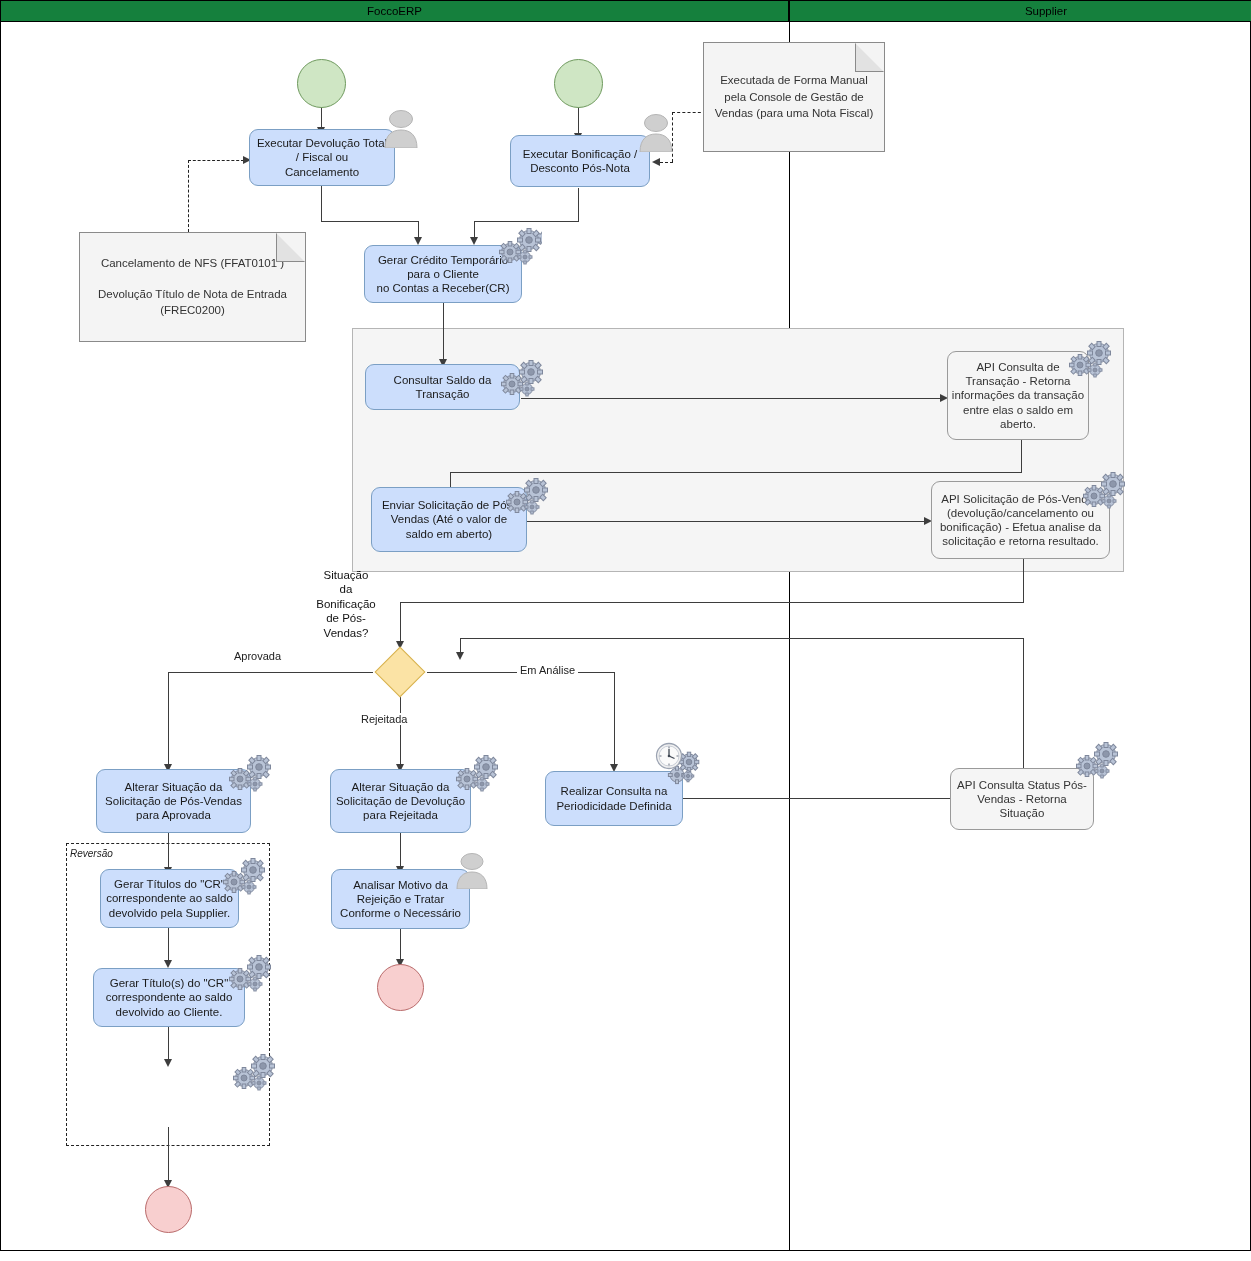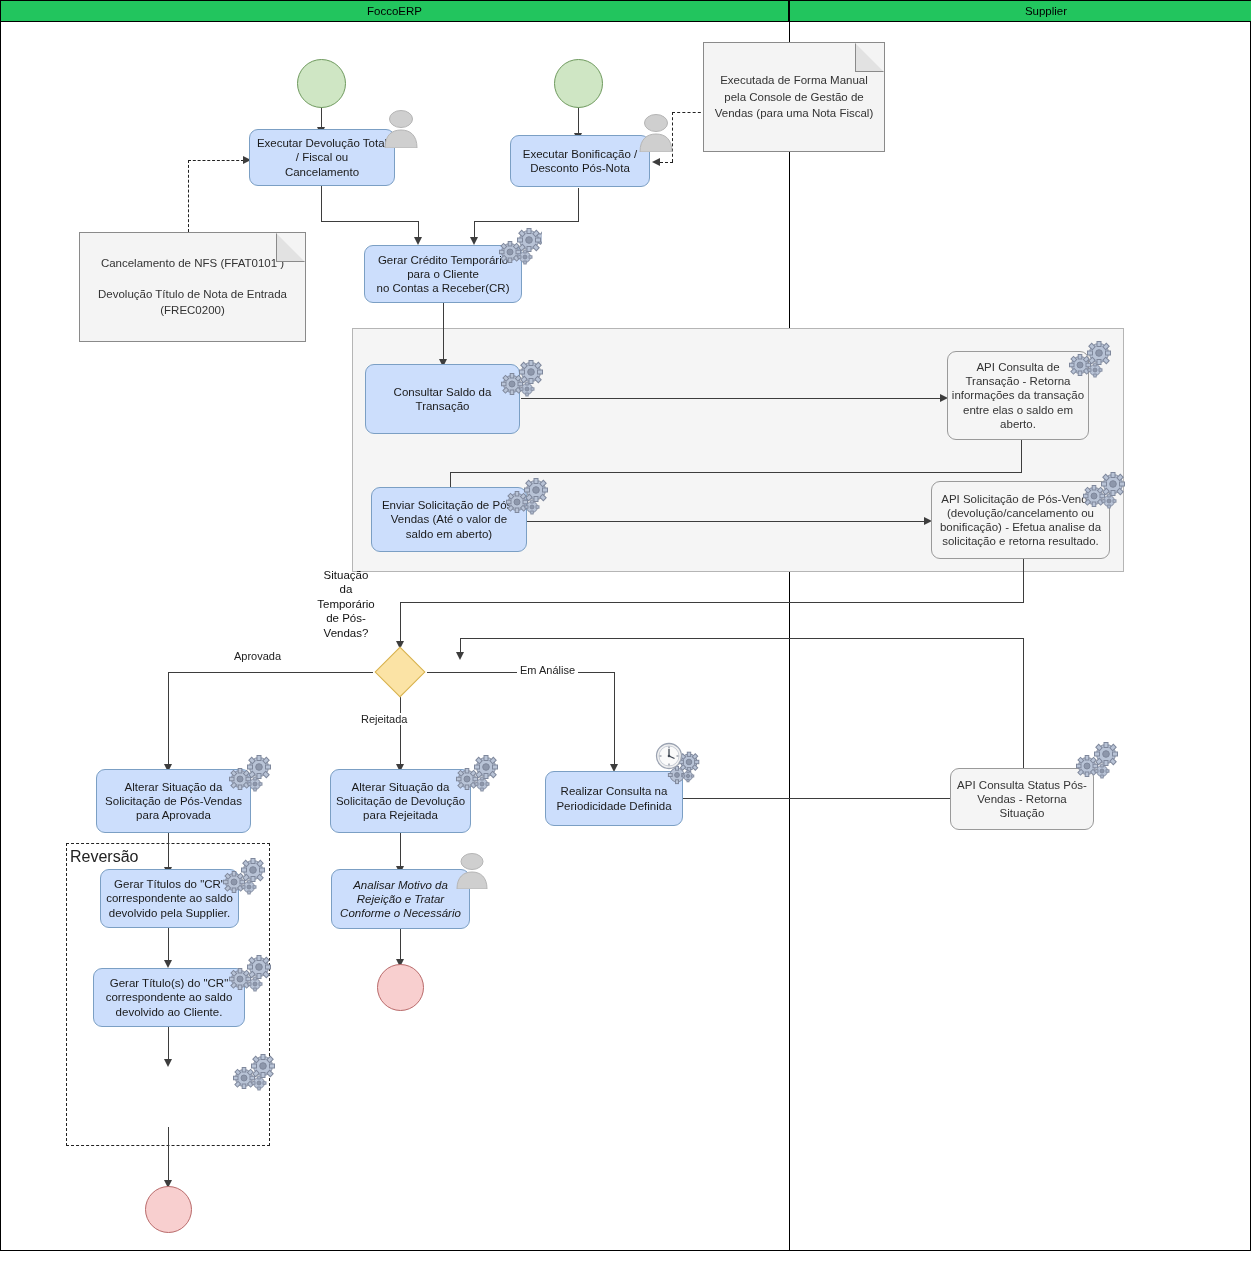--- a/index.html
+++ b/index.html
@@ -3,21 +3,21 @@
 <meta charset="utf-8">
 <style>
   html,body{margin:0;padding:0;background:#ffffff;}
   body{font-family:"Liberation Sans",sans-serif;}
   #canvas{position:relative;width:1251px;height:1261px;background:#fff;overflow:hidden;}
 
   
   .pool{position:absolute;border:1px solid #000;box-sizing:border-box;background:#fff;}
   .lane-header{position:absolute;box-sizing:border-box;border:1px solid #000;
                display:flex;align-items:center;justify-content:center;
-               font-size:11.5px;color:#000;background:#22c55e;font-weight:normal;}
+               font-size:11.5px;color:#000;background:#15803d;font-weight:normal;}
   .lane-divider{position:absolute;width:1px;background:#000;}
 
   
   .task{position:absolute;box-sizing:border-box;border:1px solid #7b9fc4;border-radius:9px;
         background:#ccdefc;display:flex;align-items:center;justify-content:center;
         text-align:center;font-size:11.5px;line-height:1.24;color:#1a1a1a;padding:2px 3px;
         overflow:hidden;}
   .task.api{background:#f5f5f5;border:1px solid #9a9a9a;color:#333;}
   .task .tl{width:100%;}
 
@@ -30,21 +30,21 @@
 
   .note{position:absolute;box-sizing:border-box;background:#f4f4f4;border:1px solid #8a8a8a;
         display:flex;align-items:center;justify-content:center;text-align:center;
         font-size:11.5px;line-height:1.45;color:#333;padding:4px 8px;}
   .note .fold{position:absolute;top:0;right:0;width:28px;height:28px;
               background:#e2e2e2;border-left:1px solid #8a8a8a;border-bottom:1px solid #8a8a8a;
               clip-path:polygon(0 0,100% 100%,0 100%);}
 
   .subproc{position:absolute;box-sizing:border-box;background:#f5f5f5;border:1px solid #b5b5b5;}
   .group{position:absolute;box-sizing:border-box;border:1px dashed #222;background:transparent;}
-  .group-label{position:absolute;font-size:16px;color:#222;background:transparent;}
+  .group-label{position:absolute;font-size:10px;color:#222;background:transparent;font-style:italic;}
 
   
   .edge{position:absolute;background:#3d3d3d;}
   .edge.h{height:1px;}
   .edge.v{width:1px;}
   .edge.dash-h{height:0;border-top:1px dashed #222;background:none;}
   .edge.dash-v{width:0;border-left:1px dashed #222;background:none;}
   .arrow{position:absolute;width:0;height:0;}
   .arrow.down{border-left:4.5px solid transparent;border-right:4.5px solid transparent;border-top:8px solid #3d3d3d;}
   .arrow.right{border-top:4.5px solid transparent;border-bottom:4.5px solid transparent;border-left:8px solid #3d3d3d;}
@@ -239,21 +239,21 @@
     <g fill="#b8c3d6" stroke="#7f889c" stroke-width="0.9">
       <circle cx="27" cy="29" r="5.5"></circle>
         <circle cx="27" cy="29" r="2" fill="#8d97ab"></circle>
       <rect x="25.8" y="22" width="2.4" height="3"></rect>
         <rect x="25.8" y="33" width="2.4" height="3"></rect>
       <rect x="20" y="27.8" width="3" height="2.4"></rect>
         <rect x="31" y="27.8" width="3" height="2.4"></rect>
     </g>
   </svg>
 
-  <div class="task" style="left:365px;top:364px;width:155px;height:70px;">
+  <div class="task" style="left:365px;top:364px;width:155px;height:46px;">
     <div class="tl">
       <div>Consultar Saldo da</div>
       <div>Transação</div>
     </div>
   </div>
   <svg class="marker" style="left:500px;top:360px;" width="44" height="44" viewBox="0 0 44 44">
     <g fill="#b8c3d6" stroke="#7f889c" stroke-width="1">
       <circle cx="31" cy="12" r="9.5"></circle>
         <circle cx="31" cy="12" r="3.3" fill="#8d97ab"></circle>
       <rect x="29" y="0.5" width="4" height="5"></rect>
@@ -413,21 +413,21 @@
         <rect x="25.8" y="33" width="2.4" height="3"></rect>
       <rect x="20" y="27.8" width="3" height="2.4"></rect>
         <rect x="31" y="27.8" width="3" height="2.4"></rect>
     </g>
   </svg>
 
   <div class="gateway" style="left:382px;top:654px;width:36px;height:36px;"></div>
   <div class="multiline-label" style="left:306px;top:568px;width:80px;">
     <div>Situação</div>
     <div>da</div>
-    <div>Temporário</div>
+    <div>Bonificação</div>
     <div>de Pós-</div>
     <div>Vendas?</div>
   </div>
 
   <div class="task" style="left:96px;top:769px;width:155px;height:64px;">
     <div class="tl">
       <div>Alterar Situação da</div>
       <div>Solicitação de Pós-Vendas</div>
       <div>para Aprovada</div>
     </div>
@@ -711,21 +711,21 @@
     <g fill="#b8c3d6" stroke="#7f889c" stroke-width="0.9">
       <circle cx="27" cy="29" r="5.5"></circle>
         <circle cx="27" cy="29" r="2" fill="#8d97ab"></circle>
       <rect x="25.8" y="22" width="2.4" height="3"></rect>
         <rect x="25.8" y="33" width="2.4" height="3"></rect>
       <rect x="20" y="27.8" width="3" height="2.4"></rect>
         <rect x="31" y="27.8" width="3" height="2.4"></rect>
     </g>
   </svg>
 
-  <div class="task" style="left:331px;top:869px;width:139px;height:60px;font-style:italic;">
+  <div class="task" style="left:331px;top:869px;width:139px;height:60px;">
     <div class="tl">
       <div>Analisar Motivo da</div>
       <div>Rejeição e Tratar</div>
       <div>Conforme o Necessário</div>
     </div>
   </div>
   <svg class="marker" style="left:451px;top:851px;" width="44" height="38" viewBox="0 0 44 38">
     <ellipse cx="21" cy="10.5" rx="11" ry="8" fill="#cfcfcf" stroke="#b5b5b5"></ellipse>
     <path d="M6 38 C6 26 12.5 21 21 21 C29.5 21 36 26 36 38 Z" fill="#cfcfcf" stroke="#b5b5b5"></path>
   </svg>

